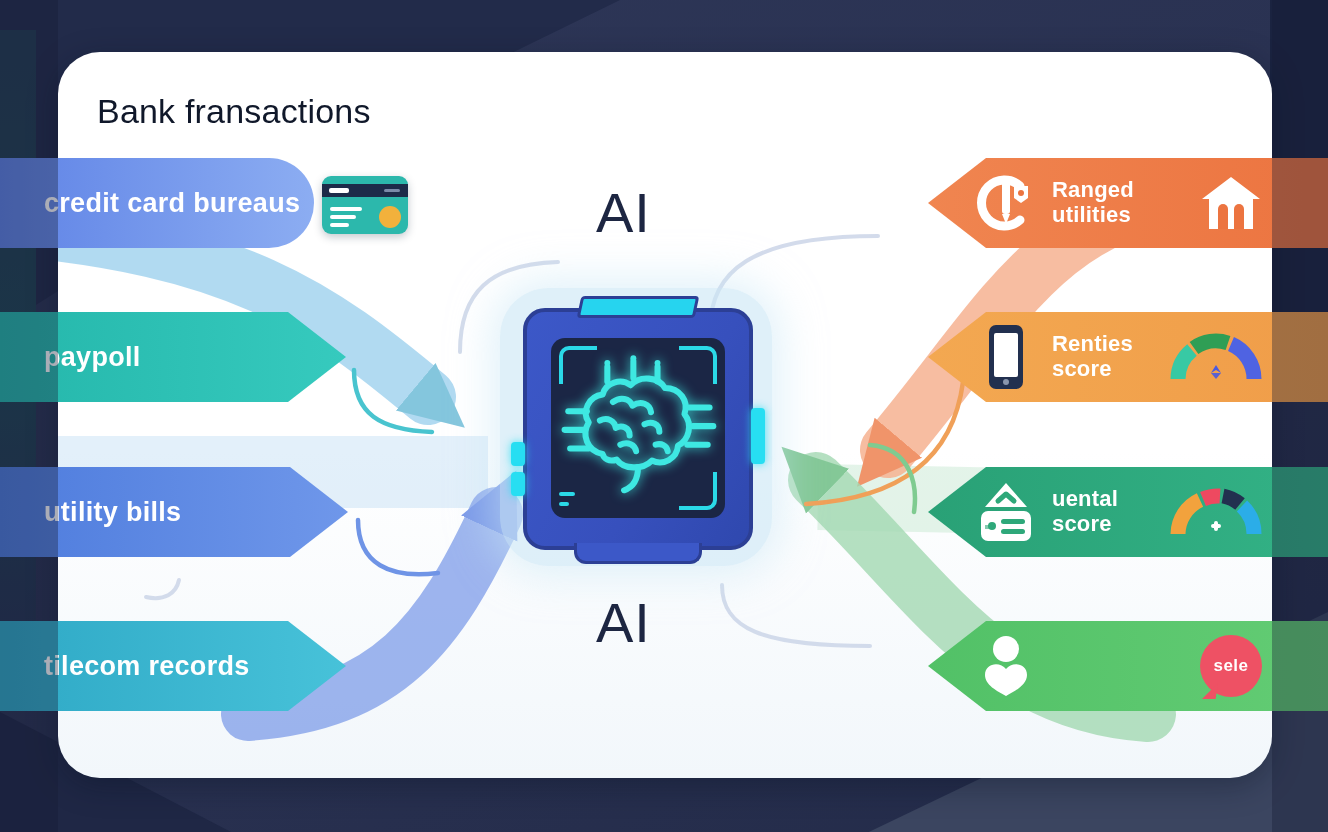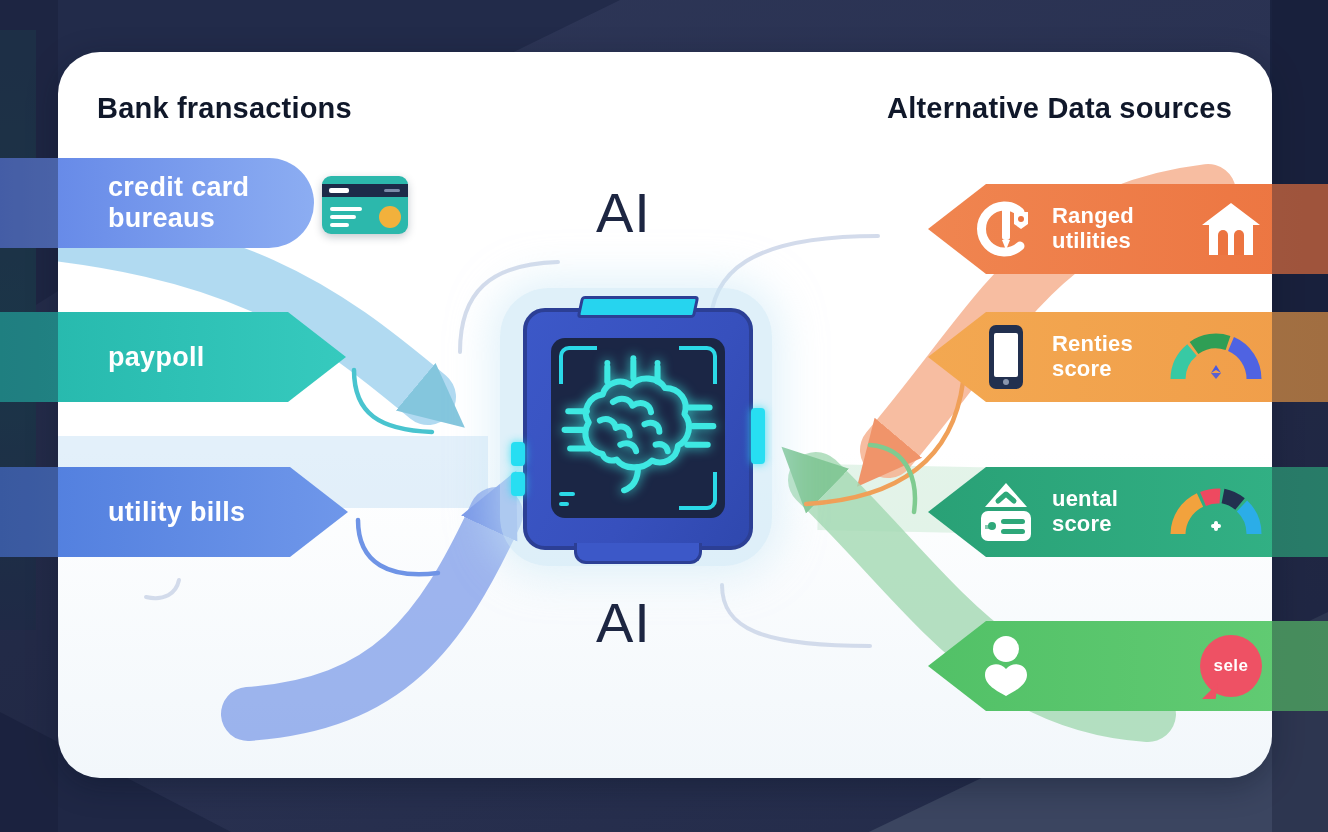--- a/index.html
+++ b/index.html
@@ -21,21 +21,21 @@
     background:linear-gradient(180deg,#223a50 0%,#1f4453 55%,#243250 100%);}
   
   .card{
     position:absolute;left:58px;top:52px;width:1214px;height:726px;
     border-radius:42px;z-index:10;overflow:hidden;
     background:linear-gradient(180deg,#ffffff 0%,#ffffff 55%,#f2f7fb 100%);
     box-shadow:0 8px 30px rgba(10,16,35,0.35);
   }
   .flow-svg{position:absolute;left:0;top:0;z-index:1;}
   
-  .hdr{position:absolute;z-index:6;font-size:29px;font-weight:700;color:#10182a;letter-spacing:0.2px;}
+  .hdr{position:absolute;z-index:6;font-size:34px;font-weight:400;color:#10182a;letter-spacing:0.2px;}
   .hdr-left{left:39px;top:40px;}
   .hdr-right{right:40px;top:40px;}
   
   .ai-label{position:absolute;z-index:6;font-size:56px;font-weight:400;color:#1d2642;letter-spacing:1px;}
   .ai-top{left:538px;top:128px;}
   .ai-bottom{left:538px;top:538px;}
   
   .chip-glow{position:absolute;left:442px;top:236px;width:272px;height:278px;z-index:4;
     border-radius:48px;background:rgba(203,231,246,0.62);
     box-shadow:0 0 40px 10px rgba(203,231,246,0.55);}
@@ -67,25 +67,25 @@
   .ribbon .lbl{font-weight:700;font-size:27px;letter-spacing:0.3px;}
   .rib-left{left:0;}
   .rib-right{left:928px;width:400px;}
   .tip-right{clip-path:polygon(0 0,calc(100% - 58px) 0,100% 50%,calc(100% - 58px) 100%,0 100%);}
   .tip-left{clip-path:polygon(58px 0,100% 0,100% 100%,58px 100%,0 50%);}
   .r1{top:158px;width:314px;border-radius:0 46px 46px 0;
     background:linear-gradient(90deg,#5f83e6 0%,#8cadf2 100%);}
   .r2{top:312px;width:346px;background:linear-gradient(90deg,#25b7ab 0%,#36cabe 100%);}
   .r3{top:467px;width:348px;background:linear-gradient(90deg,#4e7cdd 0%,#6f97ea 100%);}
   .r4{top:621px;width:346px;background:linear-gradient(90deg,#2fa9c6 0%,#47c2d9 100%);}
-  .rr1{top:158px;background:linear-gradient(90deg,#f08550 0%,#ec7440 100%);margin-top:26px;}
+  .rr1{top:158px;background:linear-gradient(90deg,#f08550 0%,#ec7440 100%);}
   .rr2{top:312px;background:linear-gradient(90deg,#f3a851 0%,#f09d49 100%);}
   .rr3{top:467px;background:linear-gradient(90deg,#29a176 0%,#33b286 100%);}
   .rr4{top:621px;background:linear-gradient(90deg,#52c167 0%,#63cc74 100%);}
-  .rib-left .lbl{margin-left:108px;}
+  .rib-left .lbl{margin-left:44px;}
   .rr-content{display:flex;align-items:center;margin-left:46px;width:100%;}
   .rr-lbl{font-weight:700;font-size:22px;line-height:1.12;letter-spacing:0.2px;}
   .rr4 .rr-lbl{font-size:29px;}
   .rr-lefticon{width:64px;display:flex;justify-content:center;margin-right:14px;flex:0 0 auto;}
   .rr-righticon{margin-left:auto;margin-right:66px;flex:0 0 auto;display:flex;text-align:center;}
   
   .cc-icon{position:absolute;left:322px;top:176px;width:86px;height:58px;z-index:41;
     background:#2cb8ac;border-radius:9px;box-shadow:0 3px 8px rgba(20,40,60,0.25);}
   .cc-stripe{position:absolute;left:0;top:8px;width:100%;height:13px;background:#1d2b49;}
   .cc-sig{position:absolute;left:7px;top:12px;width:20px;height:5px;background:#fff;border-radius:2px;}
@@ -149,21 +149,20 @@
       <path d="M 905 330 C 896 398, 852 446, 748 452" stroke="#f0a058" stroke-width="4.5" fill="none" stroke-linecap="round"></path>
       <path d="M 812 393 C 852 396, 860 432, 856 460" stroke="#7fcb90" stroke-width="4.5" fill="none" stroke-linecap="round"></path>
 
       <path d="M 402 300 C 402 240, 432 212, 500 210" stroke="rgba(203,213,232,0.85)" stroke-width="4" fill="none" stroke-linecap="round"></path>
       <path d="M 652 278 C 652 220, 692 184, 820 184" stroke="rgba(203,213,232,0.85)" stroke-width="4" fill="none" stroke-linecap="round"></path>
       <path d="M 664 533 C 664 576, 702 594, 812 594" stroke="rgba(203,213,232,0.85)" stroke-width="4" fill="none" stroke-linecap="round"></path>
       <path d="M 88 545 C 106 549, 118 542, 121 528" stroke="rgba(203,213,232,0.85)" stroke-width="4" fill="none" stroke-linecap="round"></path>
     </svg>
 
     <div class="hdr hdr-left">Bank fransactions</div>
-    <div class="hdr hdr-right">Alternative Data sources</div>
 
     <div class="ai-label ai-top">AI</div>
     <div class="ai-label ai-bottom">AI</div>
 
     <div class="chip-glow"></div>
     <div class="chip-body">
       <div class="chip-notch-top"></div>
       <div class="chip-notch-bottom"></div>
       <div class="chip-tab tab-l1"></div>
       <div class="chip-tab tab-l2"></div>
@@ -219,20 +218,23 @@
   </div>
 
   <div class="ribbon rib-left r3 tip-right">
     <span class="lbl">utility bills</span>
   </div>
 
   <div class="ribbon rib-left r2 tip-right">
     <span class="lbl">paypoll</span>
   </div>
 
+  <div class="ribbon rib-left r4 tip-right">
+    <span class="lbl">tilecom records</span>
+  </div>
 
   <div class="ribbon rib-right rr1 tip-left">
     <div class="rr-content">
       <span class="rr-lefticon">
         <svg width="60" height="62" viewBox="0 0 60 62" fill="none">
           <path d="M44 14 A 23 23 0 1 0 44 48" stroke="#ffffff" stroke-width="9" stroke-linecap="round"></path>
           <rect x="26" y="8" width="8" height="34" rx="3" fill="#ffffff"></rect>
           <path d="M26 42 L34 42 L30 52 Z" fill="#ffffff"></path>
           <path d="M38 14 h14 v12 l-7 5 -7 -5 Z" fill="#ffffff"></path>
           <circle cx="45" cy="21" r="3" fill="#ec7440"></circle>

